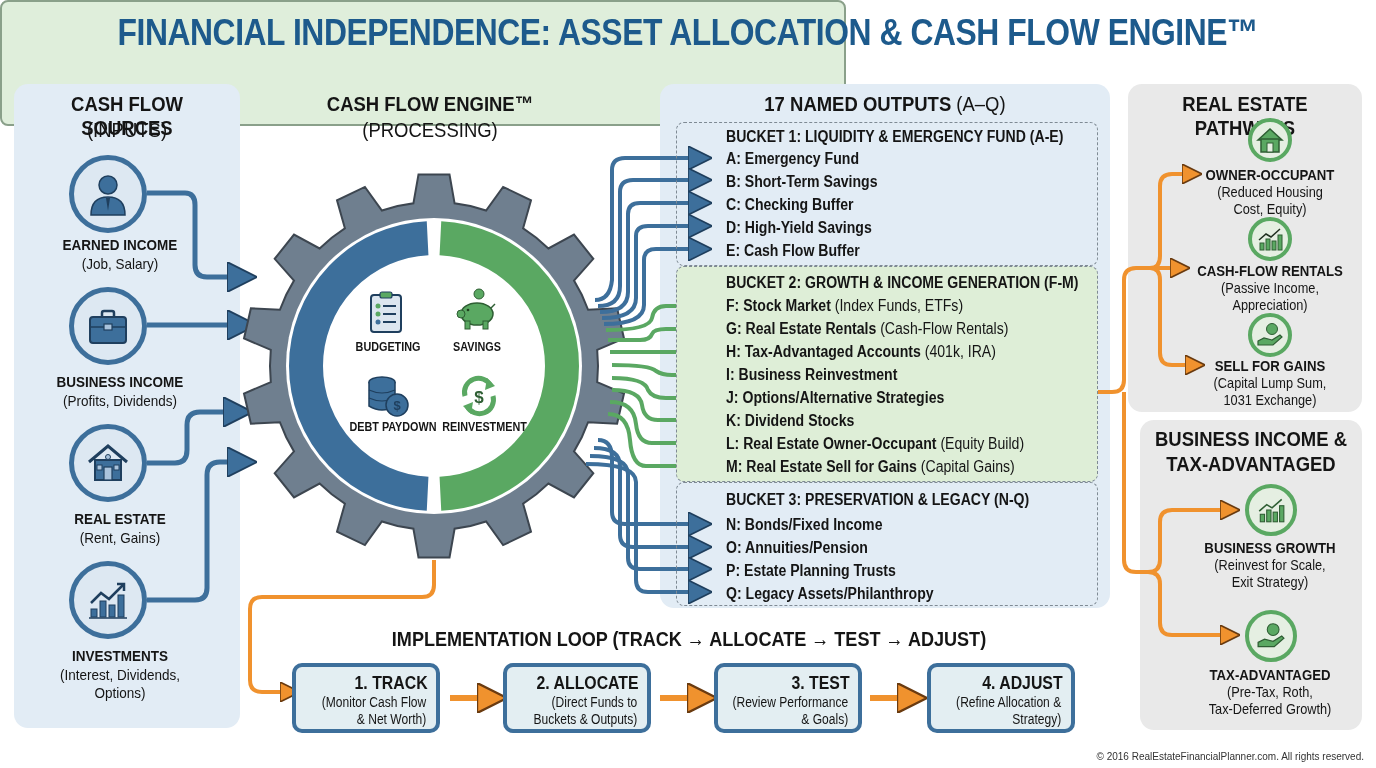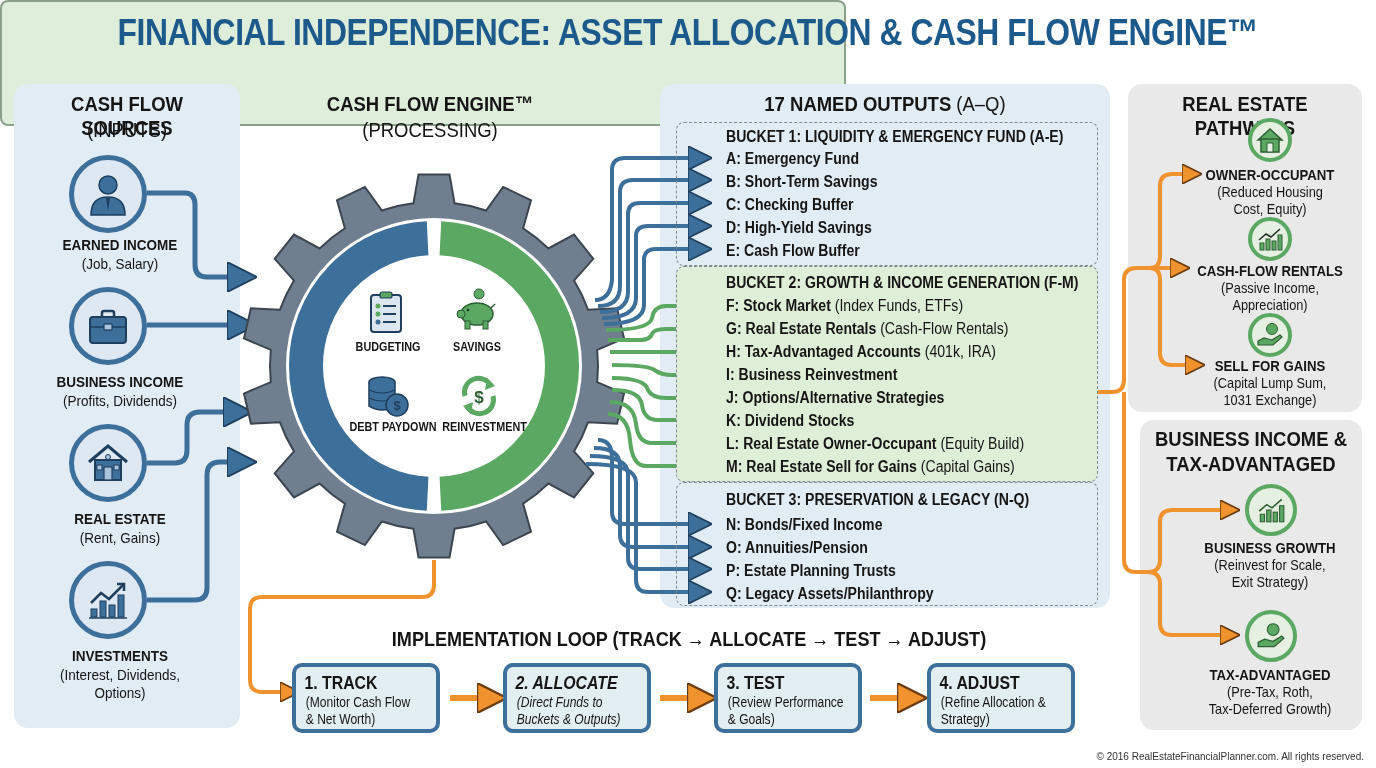--- a/index.html
+++ b/index.html
@@ -28,21 +28,21 @@
   #bucket1 { left: 676px; top: 122px; width: 422px; height: 144px; }
   #bucket2 { left: 676px; top: 266px; width: 422px; height: 216px; background: #deeed7; }
   #bucket3 { left: 676px; top: 482px; width: 422px; height: 124px; }
   .bucket-title { position: absolute; left: 50px; font-weight: 700; font-size: 16px; white-space: nowrap; transform: scaleX(0.88); transform-origin: left; }
   .out-item { position: absolute; left: 50px; font-size: 16px; white-space: nowrap; transform: scaleX(0.88); transform-origin: left; }
   .out-item b { font-weight: 700; }
   .path-circle { position: absolute; width: 44px; height: 44px; border-radius: 50%; border: 4px solid #5aa862; background: #e5efe2; display:flex; align-items:center; justify-content:center; }
   .path-label { position: absolute; font-weight: 700; font-size: 15px; text-align: center; white-space: nowrap; transform: scaleX(0.88); }
   .path-desc { position: absolute; font-size: 14.5px; line-height: 17px; text-align: center; transform: scaleX(0.88); }
 
-  .step { position: absolute; top: 663px; width: 148px; height: 70px; border: 4px solid #3d6f9b; border-radius: 10px; background: #e3eef2; text-align: left; }
+  .step { position: absolute; top: 663px; width: 148px; height: 70px; border: 4px solid #3d6f9b; border-radius: 10px; background: #e3eef2; text-align: right; }
   .step-title { display: block; margin-top: 6px; font-weight: 700; font-size: 18px; transform: scaleX(0.88); }
   .step-desc { display: block; font-size: 14px; line-height: 17px; transform: scaleX(0.86); }
 
   #loop-title { position: absolute; left: 266px; top: 627px; width: 846px; text-align: center; font-weight: 700; font-size: 21px; transform: scaleX(0.86); }
 
   #footer { position: absolute; right: 12px; bottom: 6px; font-size: 10px; color: #333; }
 
   svg.overlay { position: absolute; left: 0; top: 0; width: 1376px; height: 768px; pointer-events: none; }
   .gear-label { position: absolute; font-weight: 700; font-size: 12px; text-align: center; white-space: nowrap; transform: scaleX(0.9); }
 </style>
@@ -323,21 +323,21 @@
 </div>
 <div class="path-label" style="left:1170px;width:200px;top:666px;">TAX-ADVANTAGED</div>
 <div class="path-desc" style="left:1170px;width:200px;top:684px;"><span>(Pre-Tax, Roth,</span><br><span>Tax-Deferred Growth)</span></div>
 
 <div id="loop-title">IMPLEMENTATION LOOP (TRACK → ALLOCATE → TEST → ADJUST)</div>
 <div class="step" style="left:292px;">
   <span class="step-title">1. TRACK</span>
   <span class="step-desc">(Monitor Cash Flow</span>
   <span class="step-desc">&amp; Net Worth)</span>
 </div>
-<div class="step" style="left:503px;font-style:italic;">
+<div class="step" style="left:503px;">
   <span class="step-title">2. ALLOCATE</span>
   <span class="step-desc">(Direct Funds to</span>
   <span class="step-desc">Buckets &amp; Outputs)</span>
 </div>
 <div class="step" style="left:714px;">
   <span class="step-title">3. TEST</span>
   <span class="step-desc">(Review Performance</span>
   <span class="step-desc">&amp; Goals)</span>
 </div>
 <div class="step" style="left:927px;">

